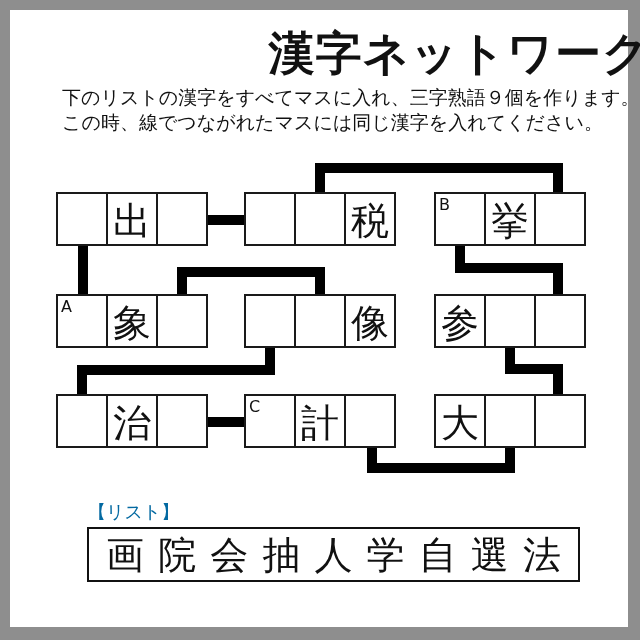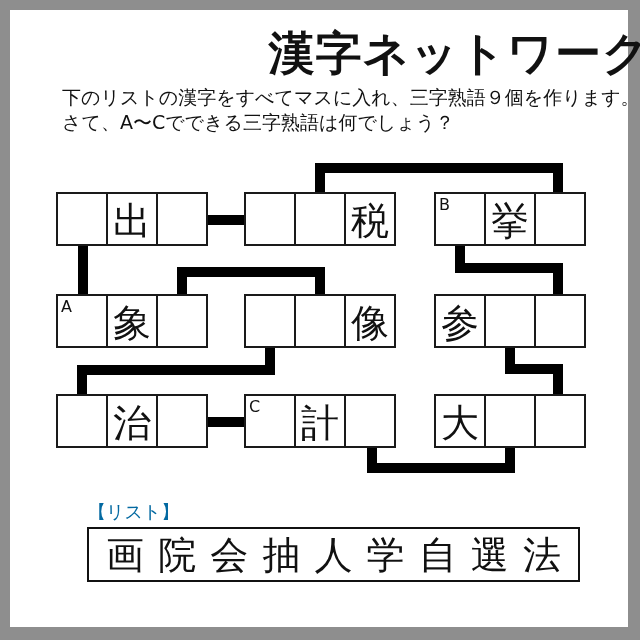--- a/index.html
+++ b/index.html
@@ -36,21 +36,21 @@
   }
   .list-box span{font-size:38px;color:#111;line-height:1;}
 </style>
 </head>
 <body>
 
 <div class="page">
   <div class="title">漢字ネットワーク</div>
   <div class="instructions">
     <div>下のリストの漢字をすべてマスに入れ、三字熟語９個を作ります。</div>
-    <div>さて、A〜Cでできる三字熟語は何でしょう？</div>
+    <div>この時、線でつながれたマスには同じ漢字を入れてください。</div>
   </div>
 
   <div class="list-label">【リスト】</div>
   <div class="list-box">
     <span>画</span>
     <span>院</span>
     <span>会</span>
     <span>抽</span>
     <span>人</span>
     <span>学</span>

